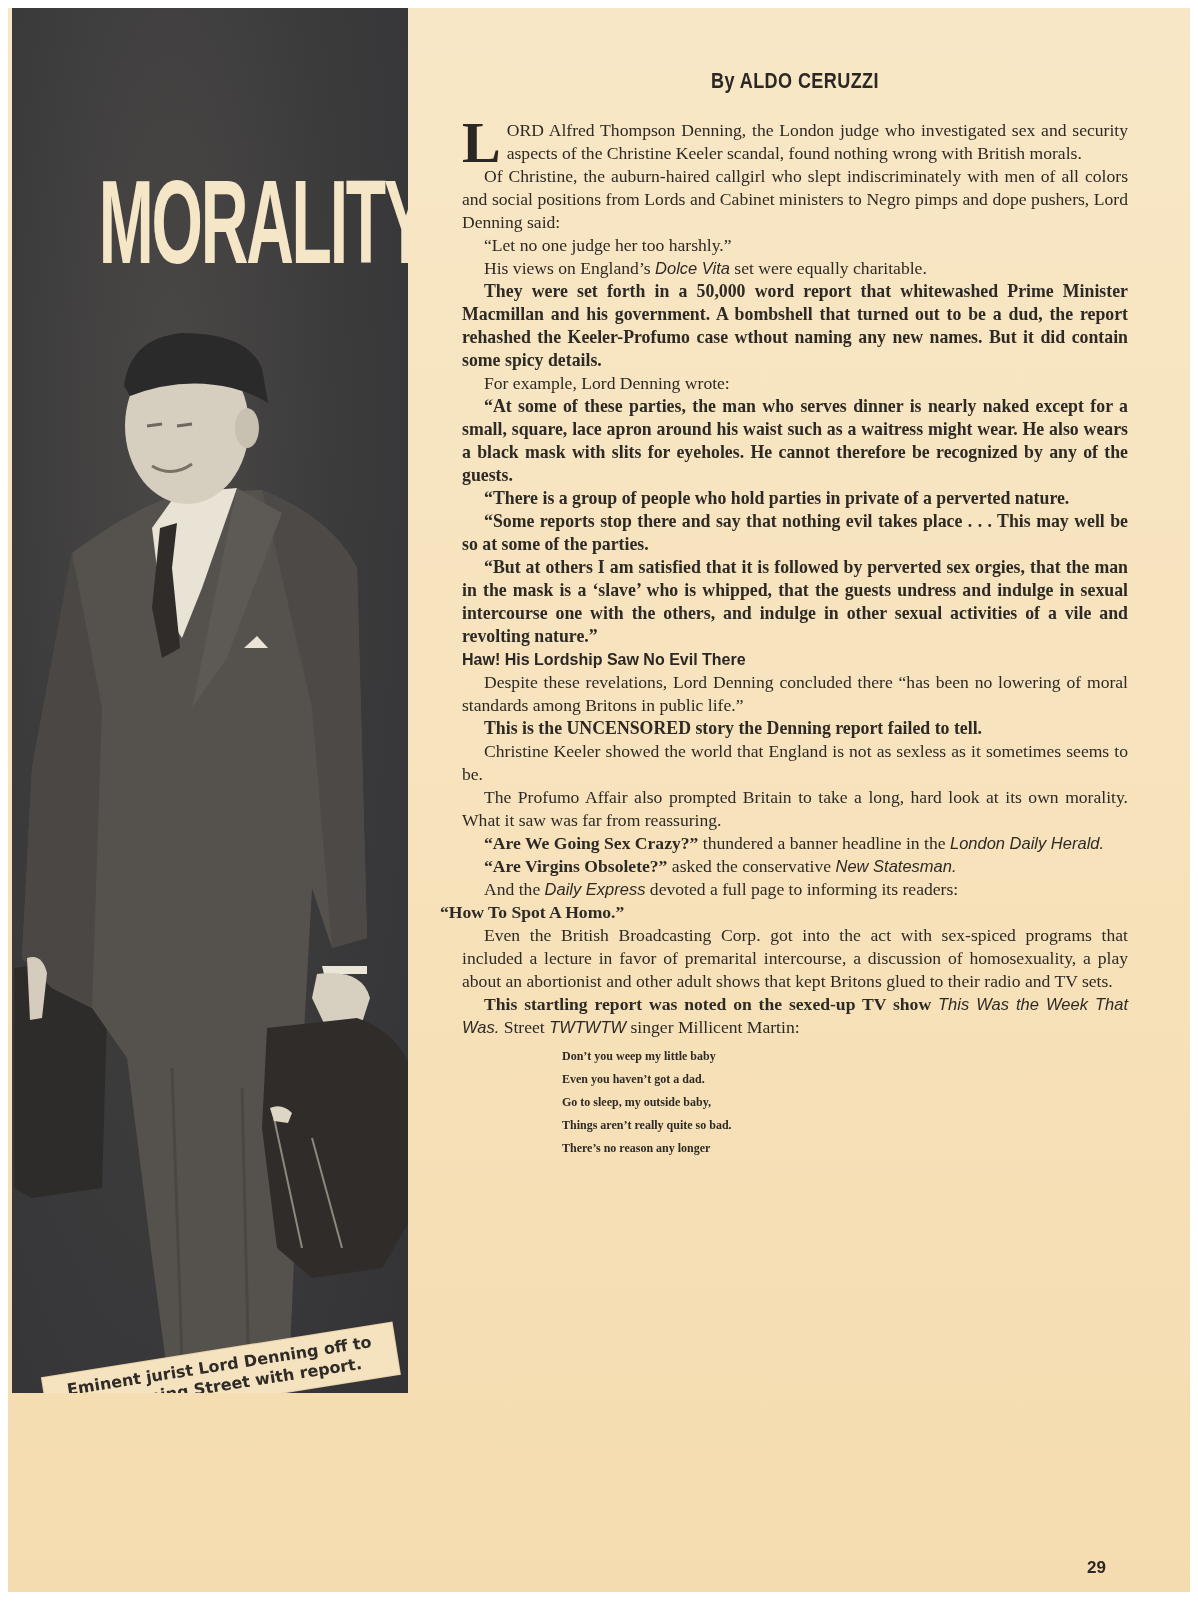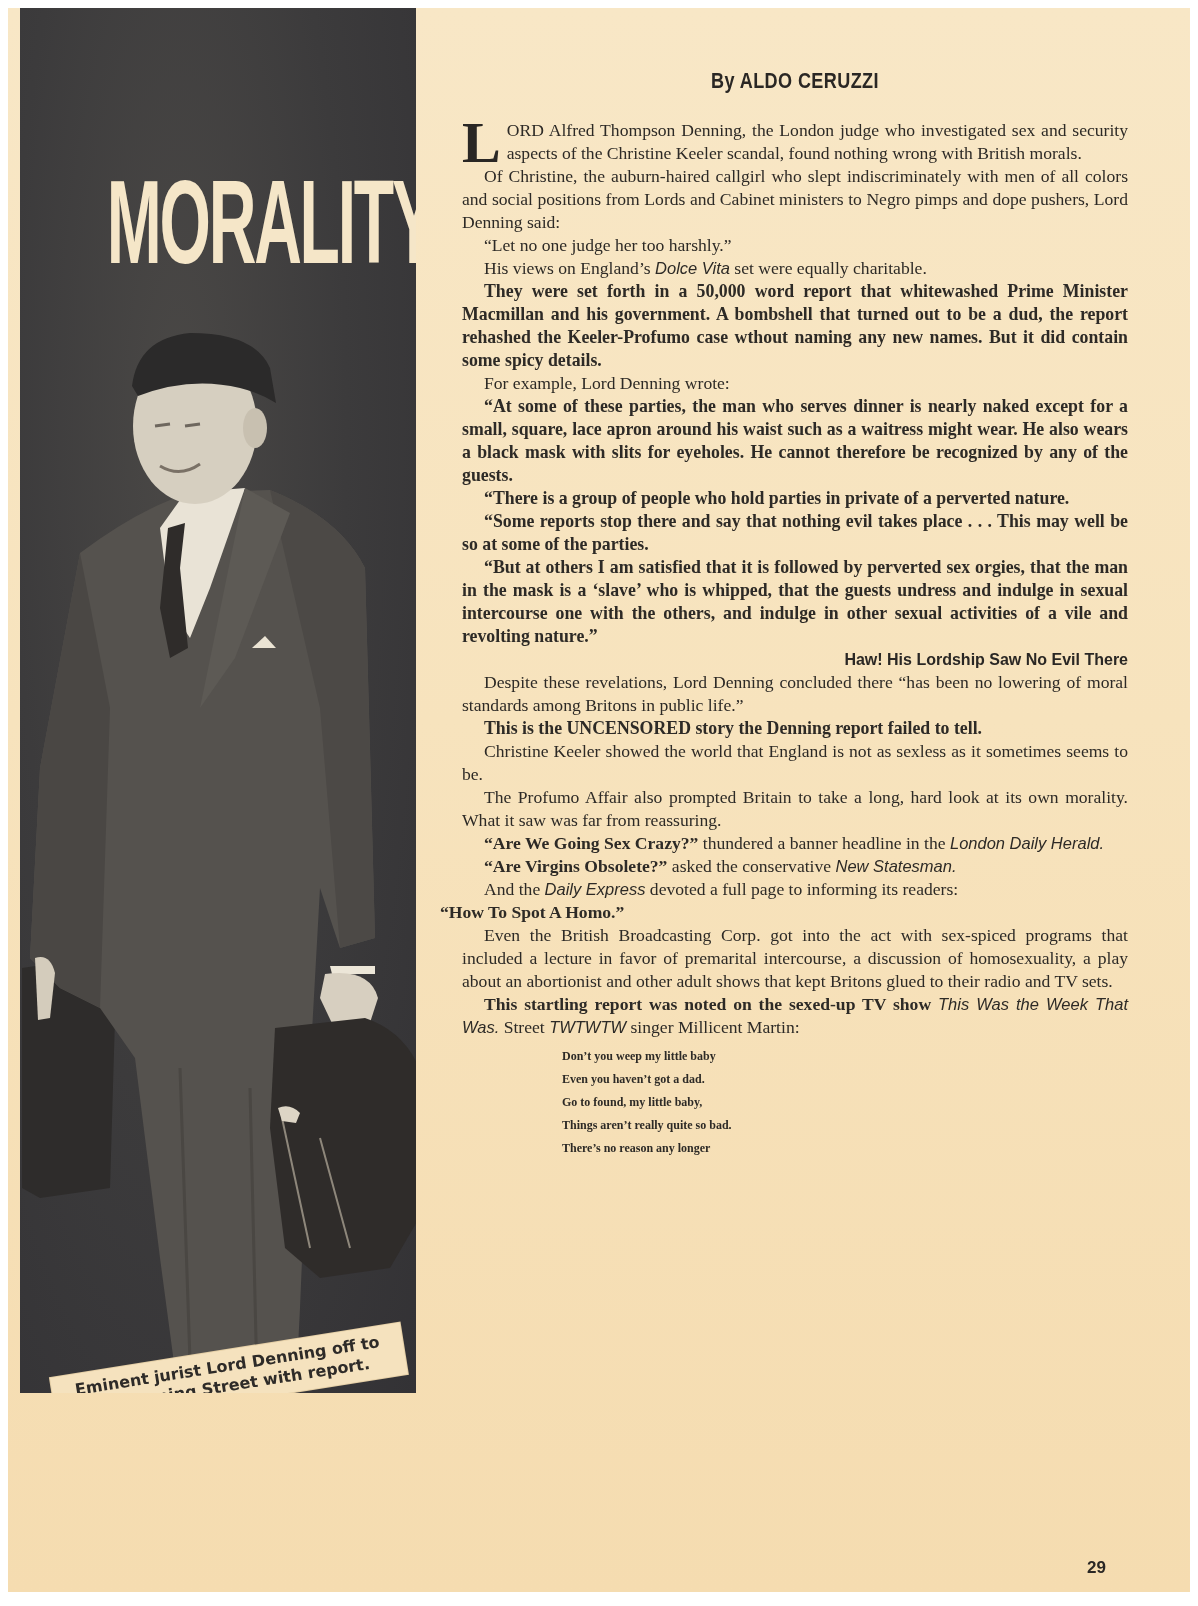--- a/index.html
+++ b/index.html
@@ -5,21 +5,21 @@
   html, body { margin: 0; padding: 0; background: #ffffff; }
   body { width: 1198px; height: 1606px; position: relative; overflow: hidden; }
 
   .page {
     position: absolute; left: 8px; top: 8px; width: 1182px; height: 1584px;
     background: linear-gradient(180deg, #f8e7c6 0%, #f7e3bd 45%, #f5dcb0 100%);
   }
 
   
   .photo-panel {
-    position: absolute; left: 12px; top: 0; width: 396px; height: 1385px;
+    position: absolute; left: 4px; top: 0; width: 396px; height: 1385px;
     background: radial-gradient(ellipse at 40% 30%, #4a4846 0%, #3c3b3c 50%, #333235 100%);
     overflow: hidden;
   }
   .headline {
     position: absolute; left: 0; top: 155px; width: 396px; text-align: center;
     font-family: "Liberation Sans", sans-serif; font-weight: bold;
     font-size: 118px; line-height: 118px; letter-spacing: -4px;
     color: #f5e6c8; transform: scaleX(0.56); transform-origin: 197px 0;
     white-space: nowrap;
   }
@@ -48,21 +48,21 @@
     font-size: 17.6px; line-height: 23px; text-align: justify;
   }
   .body-text p { margin: 0; text-indent: 22px; }
   .body-text p.noindent { text-indent: 0; }
   .body-text p.bold { font-weight: bold; font-size: 17.8px; }
   .dropcap {
     float: left; font-size: 58px; line-height: 44px; font-weight: bold;
     margin: 2px 6px 0 0; font-family: "Liberation Serif", serif; color: #2a2724;
   }
   .subhead {
-    text-align: right; font-family: "Liberation Sans", sans-serif; font-weight: bold;
+    text-align: left; font-family: "Liberation Sans", sans-serif; font-weight: bold;
     font-size: 16px; margin: 18px 0 24px 0; text-indent: 0 !important; color: #2a2724;
   }
   .verse { margin: 6px 0 0 100px; font-weight: bold; font-size: 12px; line-height: 23px; }
   .verse div { white-space: nowrap; }
   i { font-family: "Liberation Sans", sans-serif; font-style: italic; font-size: 16.5px; }
   .page-number {
     position: absolute; right: 84px; bottom: 14px;
     font-family: "Liberation Sans", sans-serif; font-weight: bold; font-size: 17px; color: #2a2724; margin-top: 40px;
   }
 </style>
@@ -142,21 +142,21 @@
       <p>The Profumo Affair also prompted Britain to take a long, hard look at its own morality. What it saw was far from reassuring.</p>
       <p><b>“Are We Going Sex Crazy?”</b><span> thundered a banner headline in the </span><i>London Daily Herald.</i></p>
       <p><b>“Are Virgins Obsolete?”</b><span> asked the conservative </span><i>New Statesman.</i></p>
       <p><span>And the </span><i>Daily Express</i><span> devoted a full page to informing its readers:</span><br><b style="margin-left:-22px">“How To Spot A Homo.”</b></p>
       <p>Even the British Broadcasting Corp. got into the act with sex-spiced programs that included a lecture in favor of premarital inter­course, a discussion of homosexuality, a play about an abortionist and other adult shows that kept Britons glued to their radio and TV sets.</p>
       <p><b>This startling report was noted on the sexed-up TV show </b><i>This Was the Week That Was.</i><span> Street </span><i>TWTWTW</i><span> singer Millicent Martin:</span></p>
 
       <div class="verse">
         <div>Don’t you weep my little baby</div>
         <div>Even you haven’t got a dad.</div>
-        <div>Go to found, my little baby,</div>
+        <div>Go to sleep, my outside baby,</div>
         <div>Things aren’t really quite so bad.</div>
         <div>There’s no reason any longer</div>
       </div>
     </div>
   </div>
 
   <div class="page-number">29</div>
 </div>
 
 </body></html>

